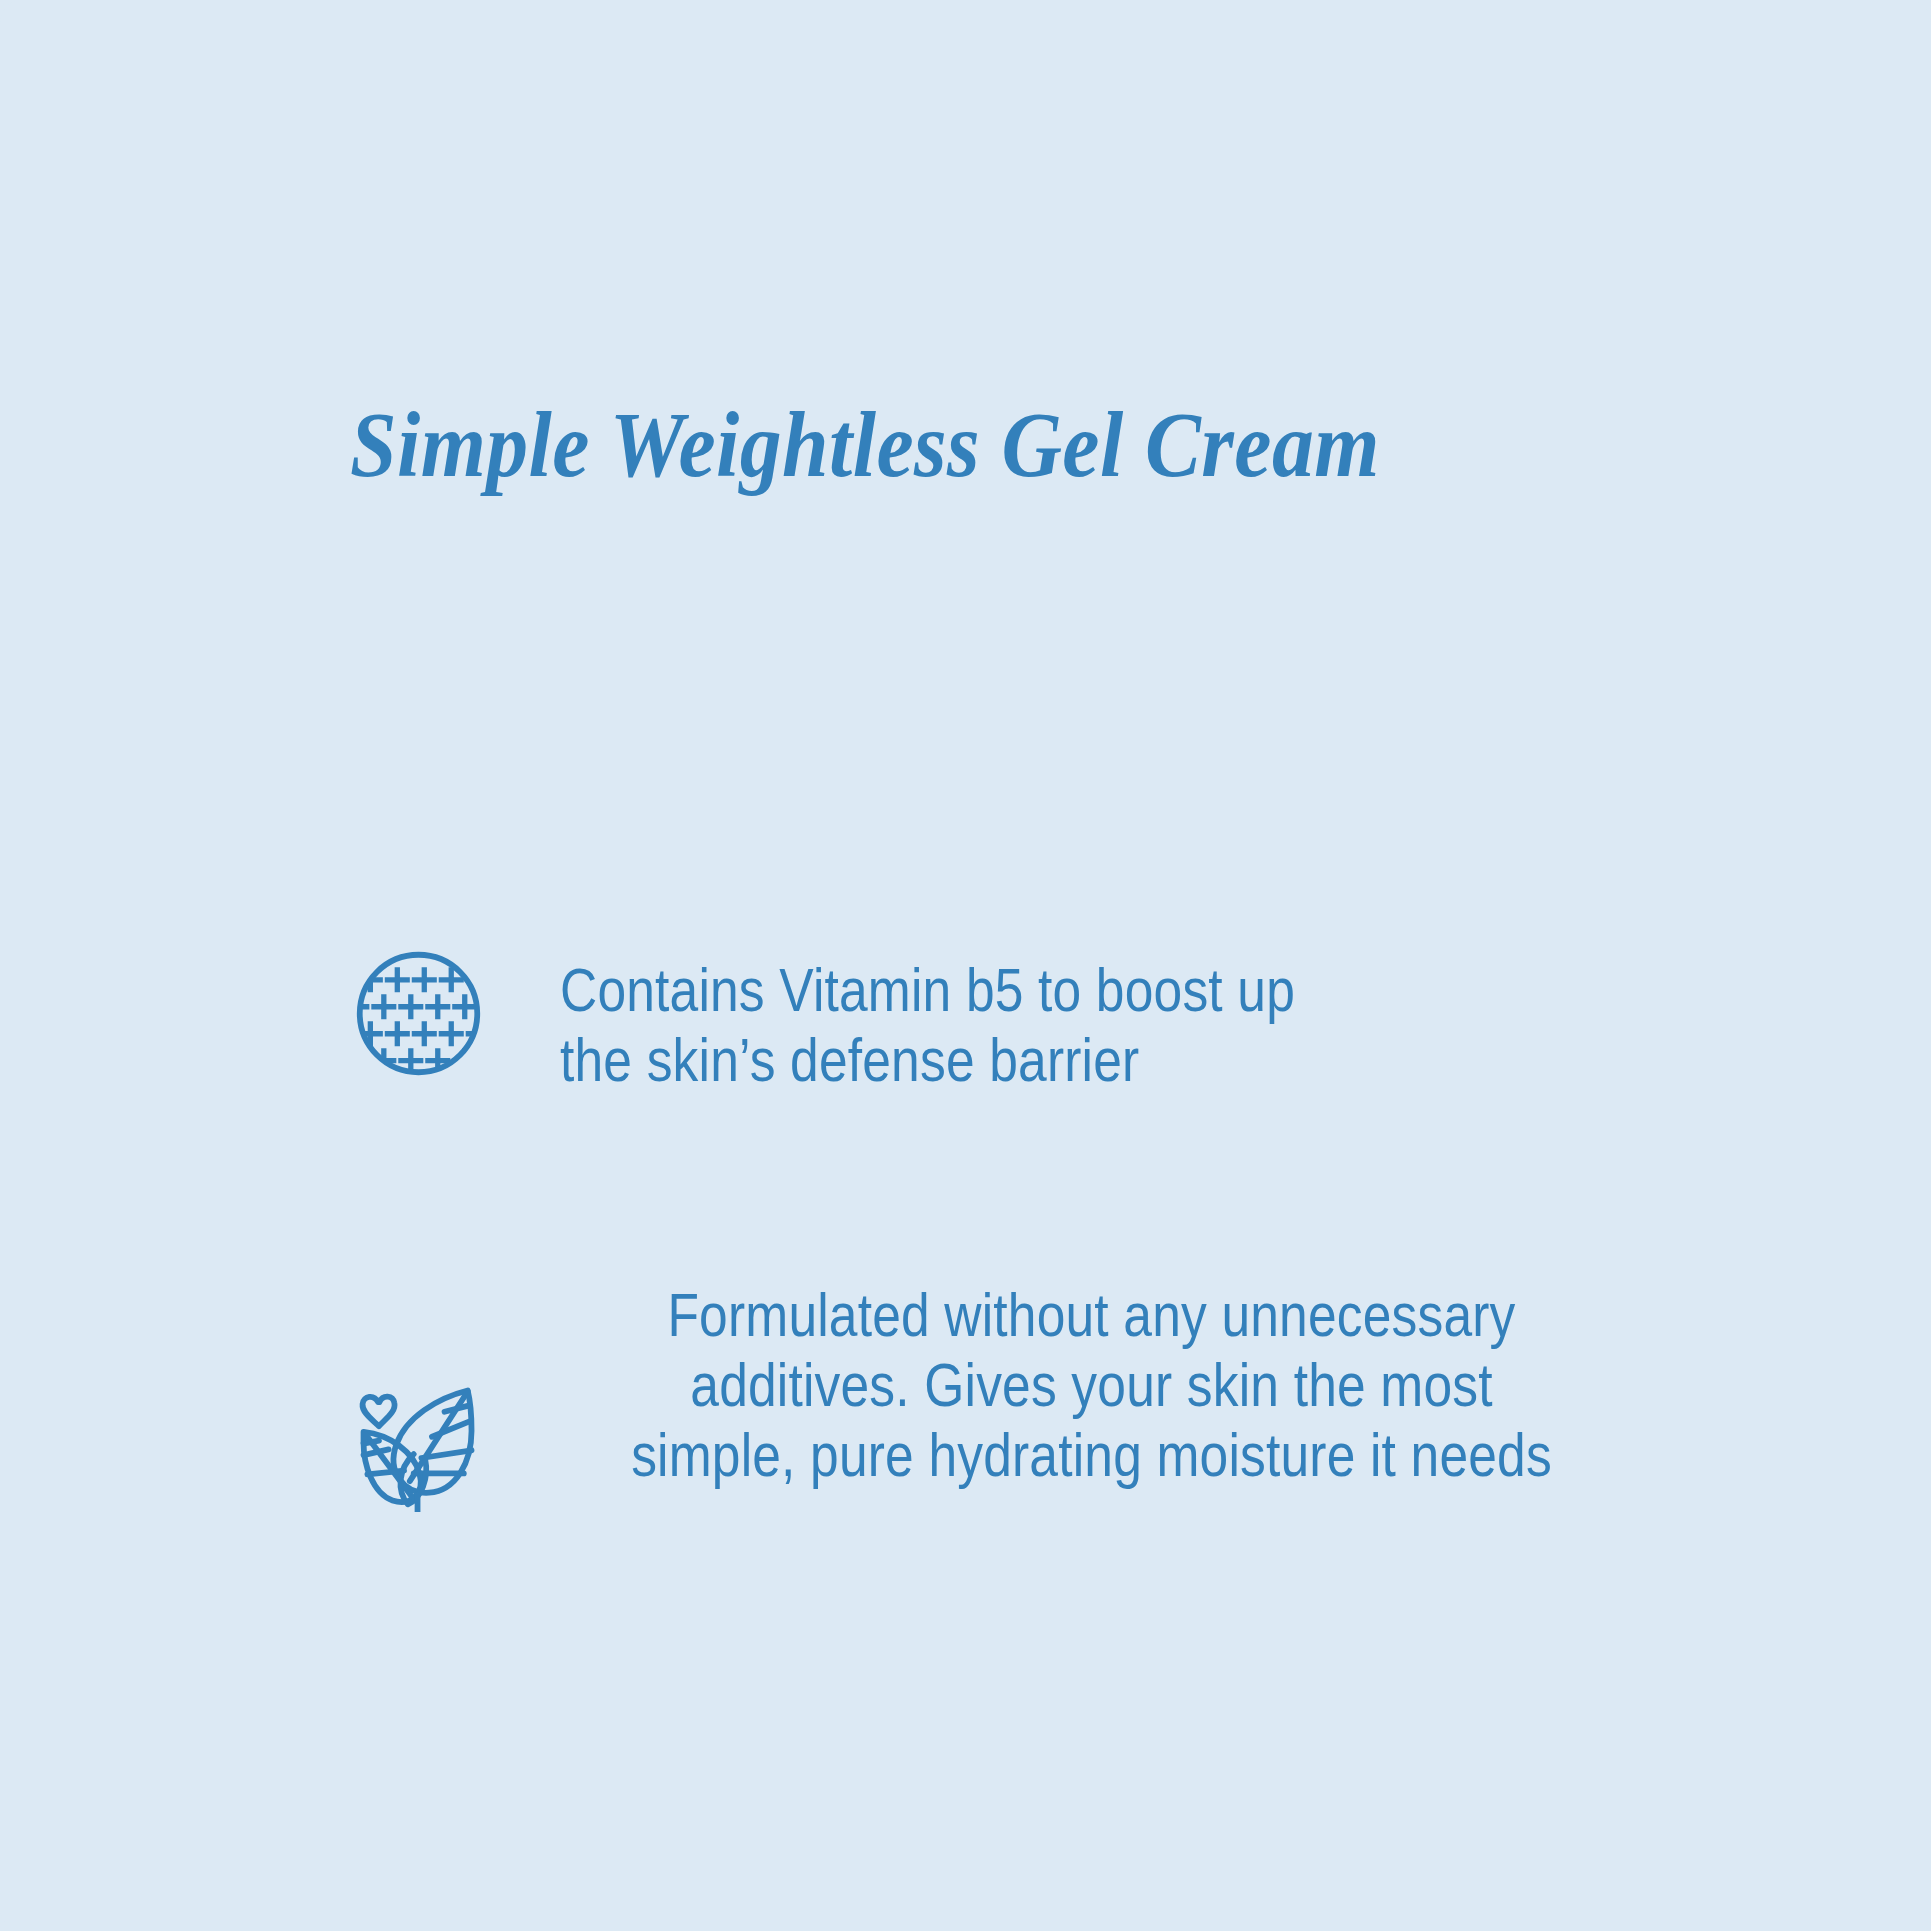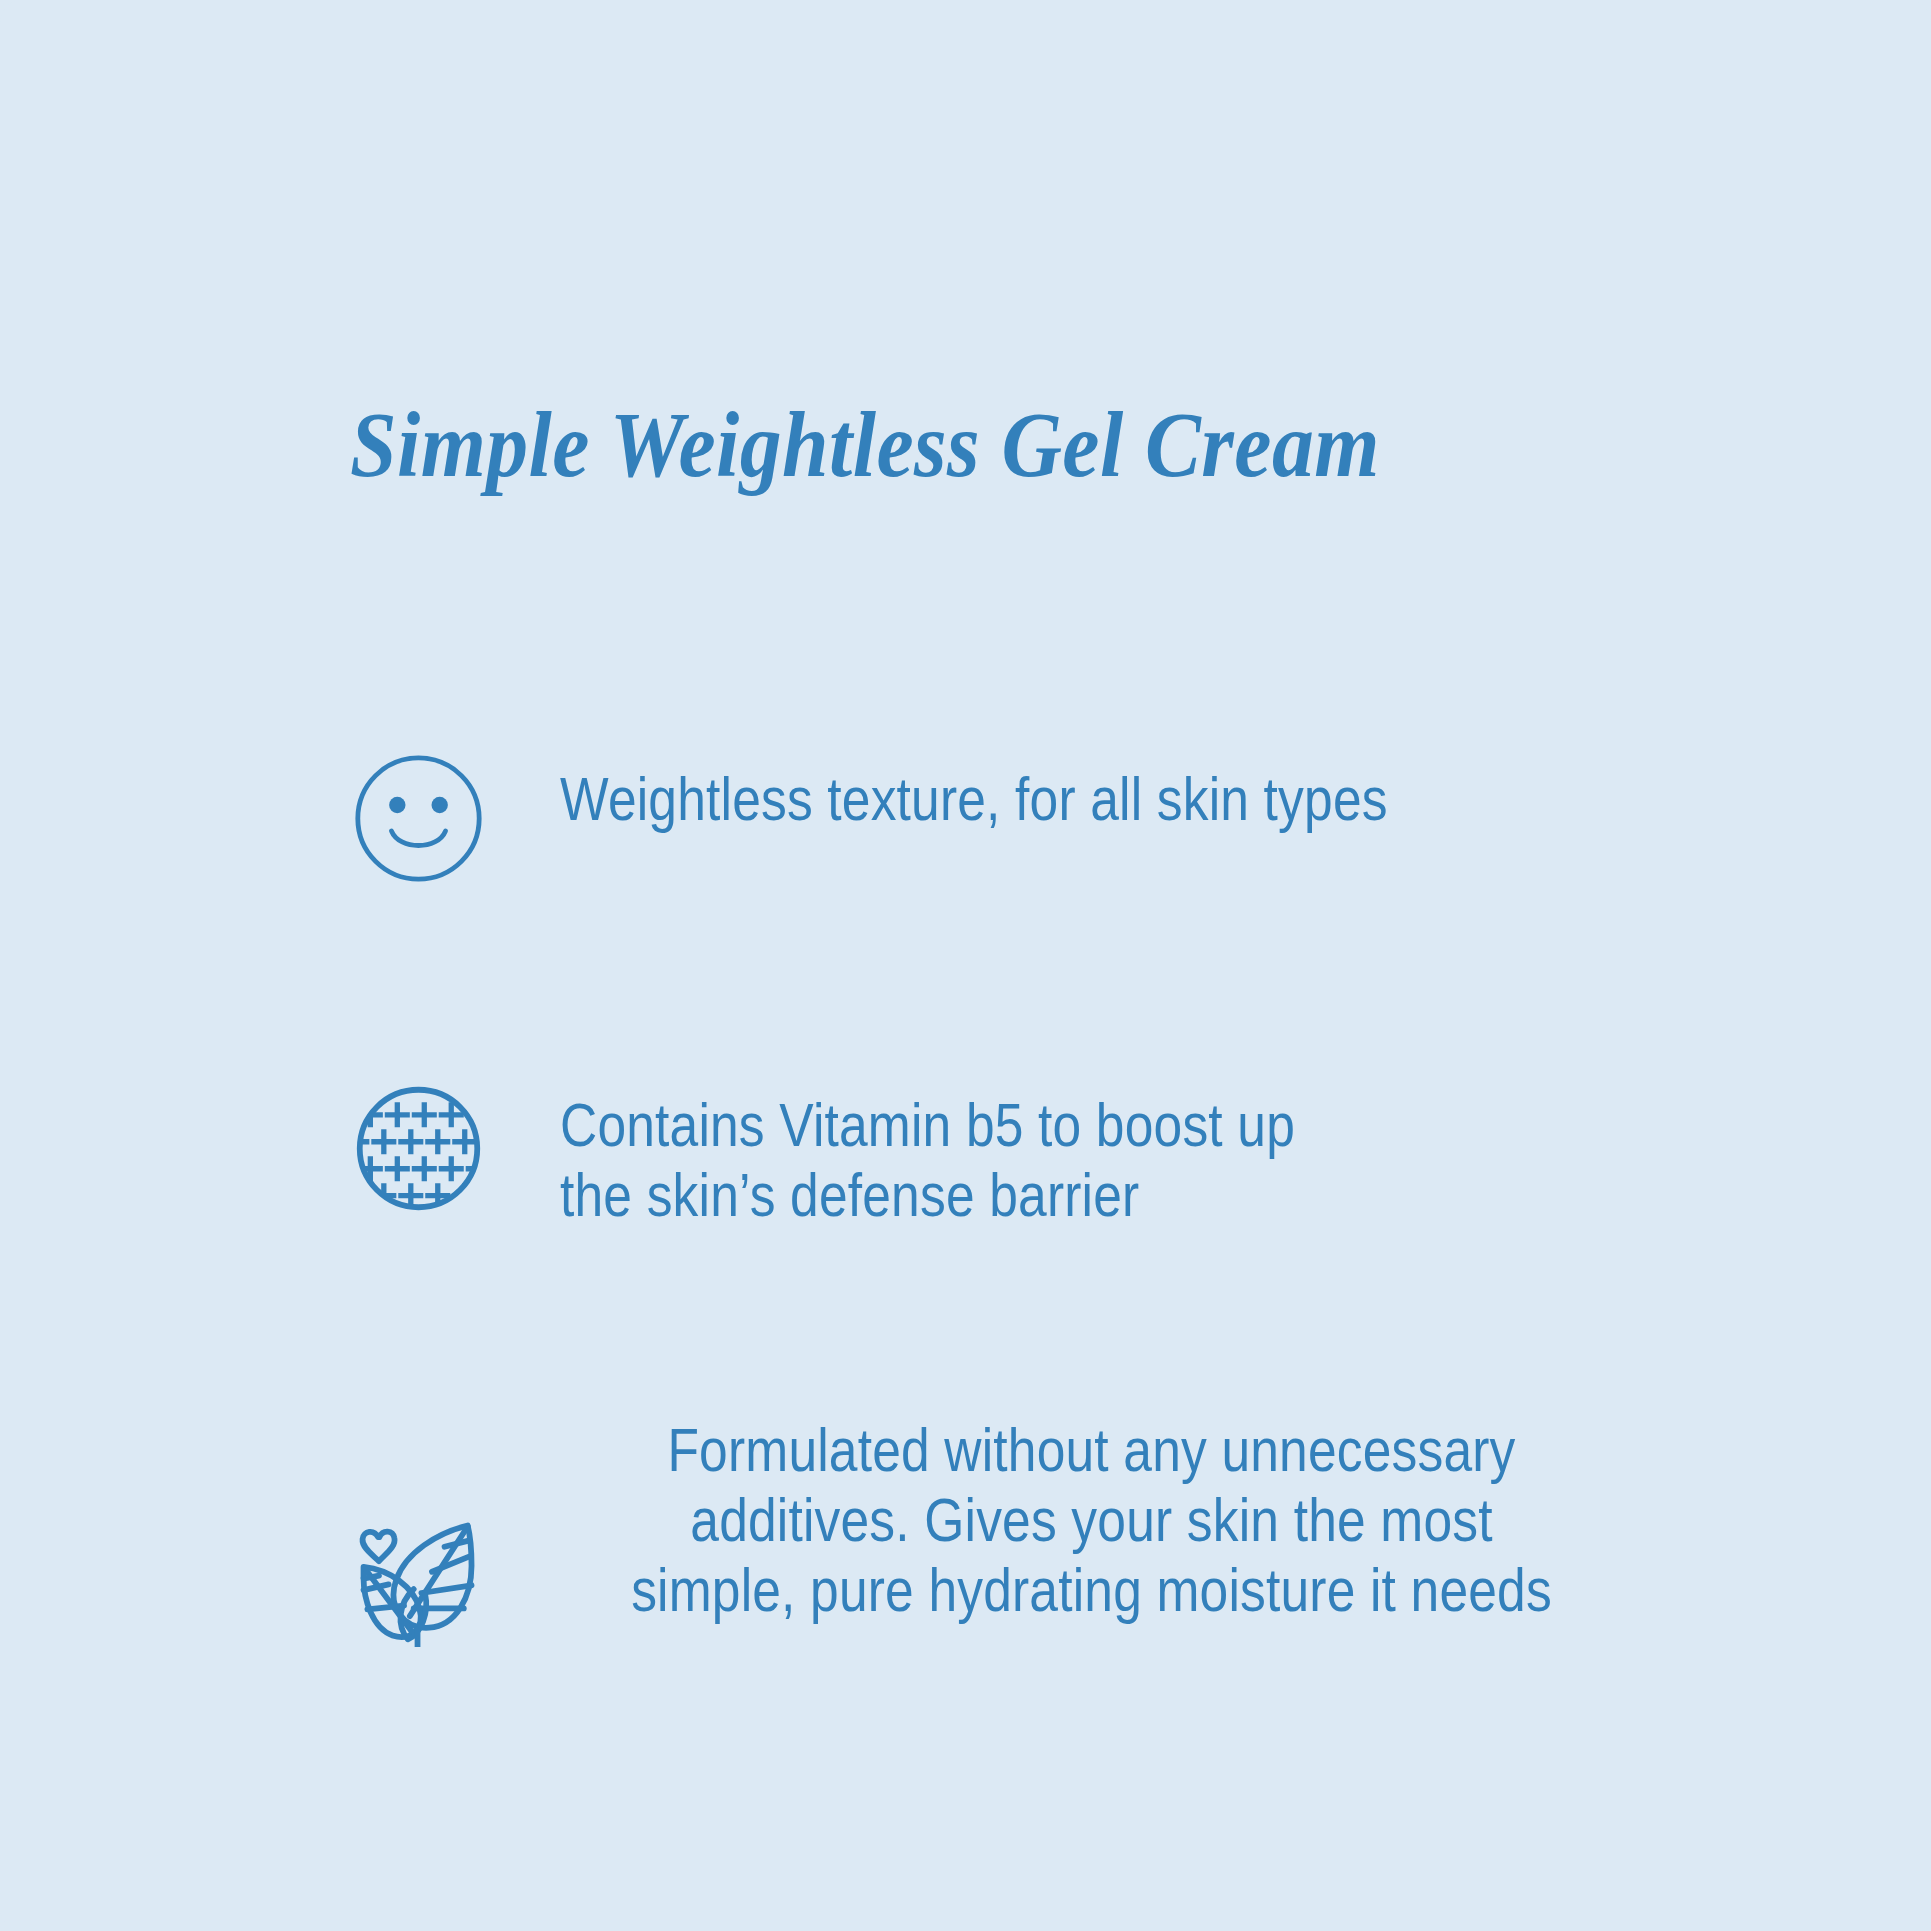--- a/index.html
+++ b/index.html
@@ -95,31 +95,20 @@
 </style>
 </head>
 <body>
 
 <div class="poster">
 
   <div class="title">Simple Weightless Gel Cream</div>
 
   <div class="features">
 
-    <div class="feature-row row-1">
-      <div class="icon-slot icon-smile">
-        <svg width="131" height="131" viewBox="0 0 136 136" fill="none" aria-hidden="true">
-          <circle cx="68" cy="68" r="63" stroke="#3380bb" stroke-width="5"></circle>
-          <circle cx="46" cy="54" r="8.5" fill="#3380bb"></circle>
-          <circle cx="90" cy="54" r="8.5" fill="#3380bb"></circle>
-          <path d="M40 81 C48 101, 88 101, 96 81" stroke="#3380bb" stroke-width="5" stroke-linecap="round" fill="none"></path>
-        </svg>
-      </div>
-      <div class="feature-text">Weightless texture, for all skin types</div>
-    </div>
 
     <div class="feature-row row-2">
       <div class="icon-slot icon-grid">
         <svg width="131" height="131" viewBox="0 0 136 136" fill="none" aria-hidden="true">
           <defs>
             <clipPath id="circClip">
               <circle cx="68" cy="68" r="60"></circle>
             </clipPath>
           </defs>
           <g clip-path="url(#circClip)" stroke="#3380bb" stroke-width="5.5" stroke-linecap="butt">

